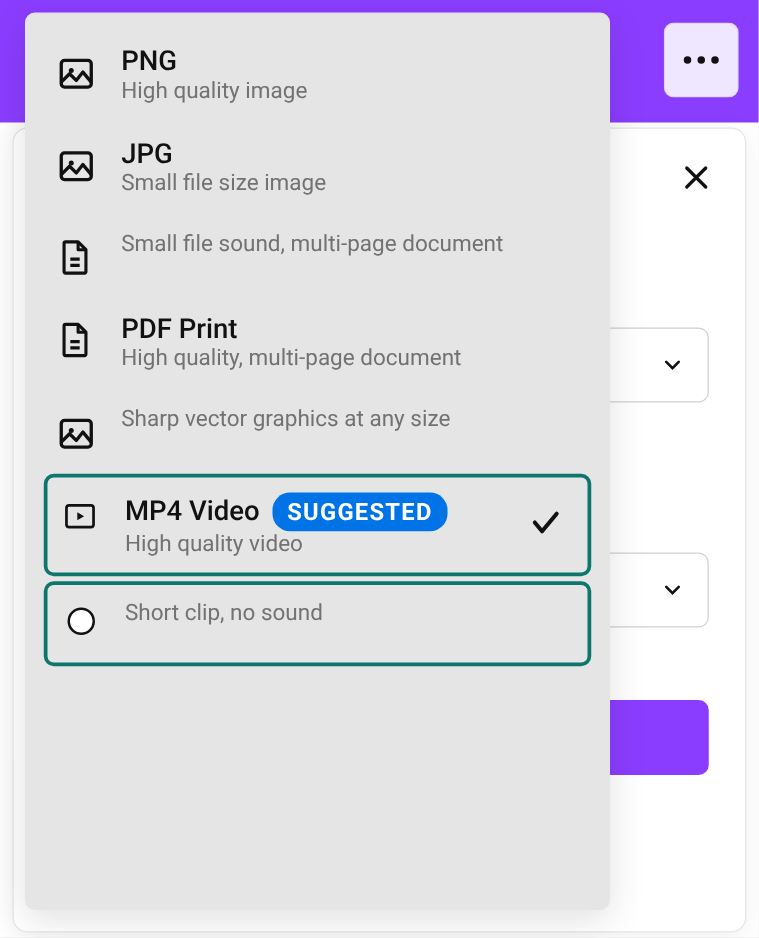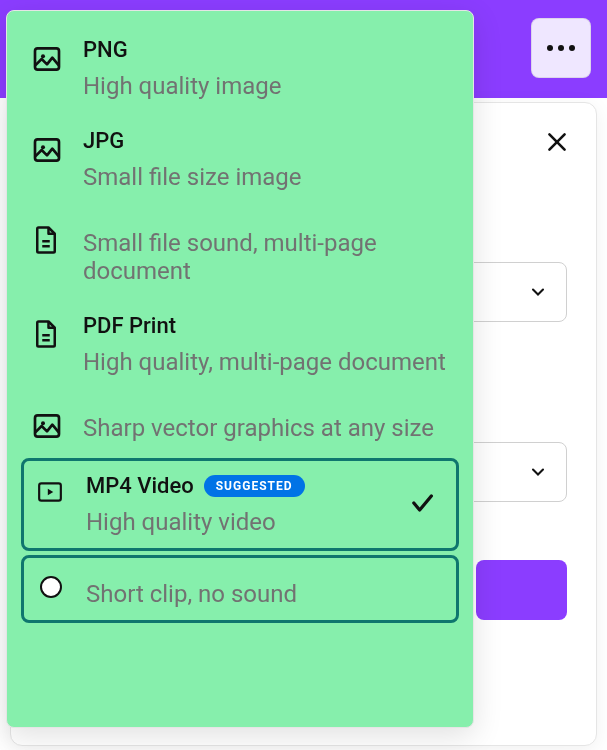--- a/index.html
+++ b/index.html
@@ -62,24 +62,24 @@
   .select-back.s2 { top: 442px; }
   .purple-cta {
     position: absolute;
     top: 560px; left: 476px; right: 40px;
     height: 60px;
     background: #8b3dff;
     border-radius: 8px;
   }
   .dropdown {
     position: absolute;
-    top: 10px; left: 6px;
+    top: 10px; left: 20px;
     width: 468px;
     height: 718px;
-    background: #86efac;
+    background: #e5e5e5;
     border: 1px solid #e5e5e5;
     border-radius: 8px;
     box-shadow: 0 8px 30px rgba(0,0,0,0.12);
     overflow-y: auto;
     padding: 14px 14px 14px 14px;
   }
   .dropdown::-webkit-scrollbar { width: 12px; }
   .dropdown::-webkit-scrollbar-track { background: #f5f5f5; }
   .dropdown::-webkit-scrollbar-thumb { background: #c0c0c0; border-radius:6px; }
   .option {
@@ -106,28 +106,28 @@
     display: flex;
     align-items: center;
     gap: 10px;
   }
   .opt-title {
     font-size: 22px;
     font-weight: 500;
     color: #111;
   }
   .opt-desc {
-    font-size: 24px;
+    font-size: 18px;
     color: #727272;
-    margin-top: 10px;
+    margin-top: 0;
   }
   .badge {
     background: #0073e6;
     color: #fff;
-    font-size: 12px;
+    font-size: 19px;
     font-weight: 700;
     letter-spacing: 1px;
     padding: 4px 12px;
     border-radius: 14px;
   }
   .crown {
     width: 22px; height: 22px;
     background: #f7b500;
     border-radius: 50%;
     display:inline-flex;align-items:center;justify-content:center;

